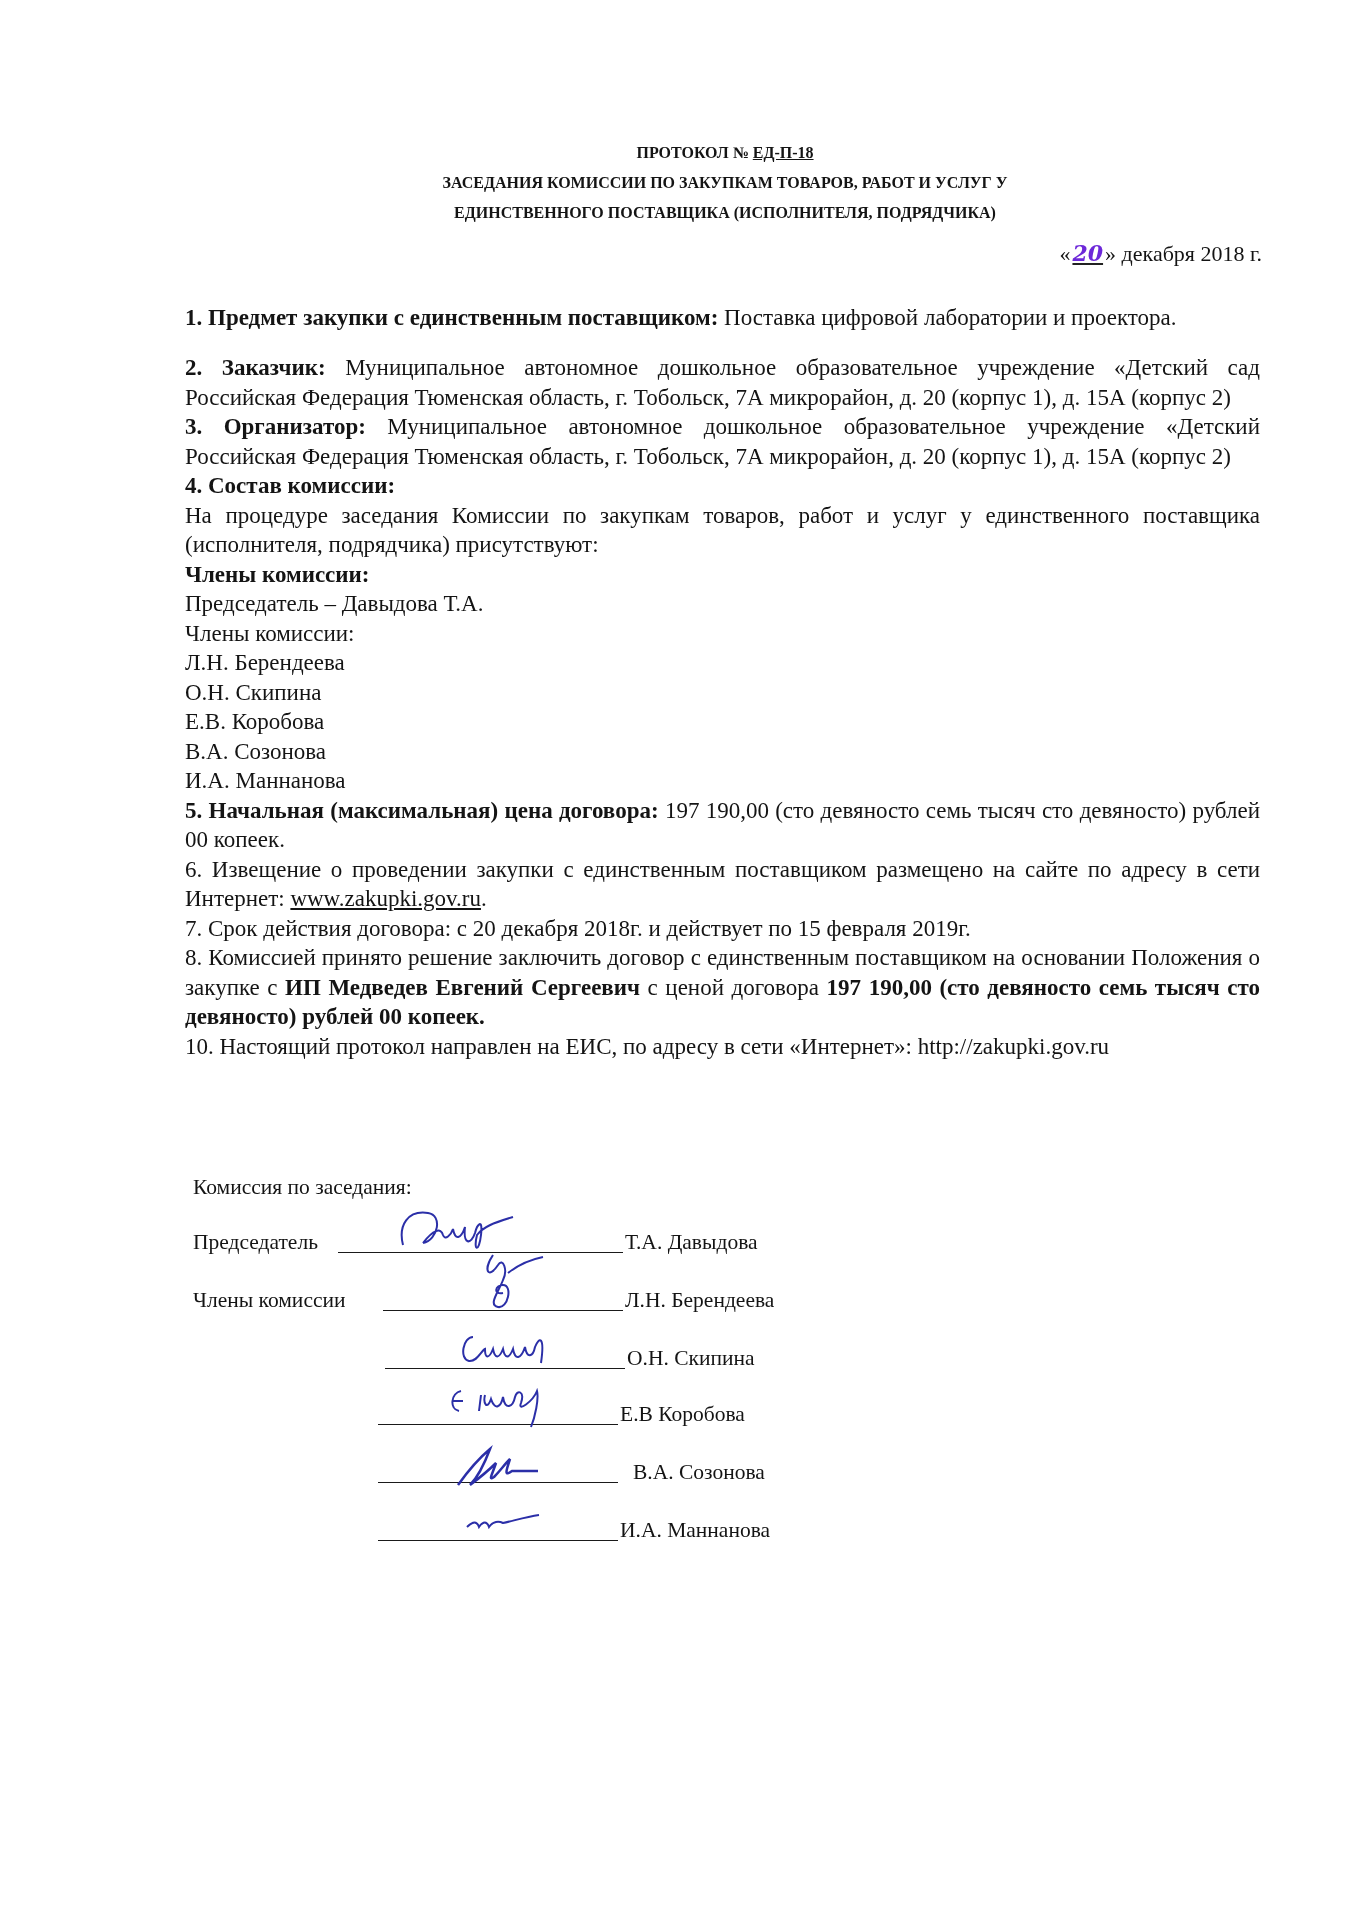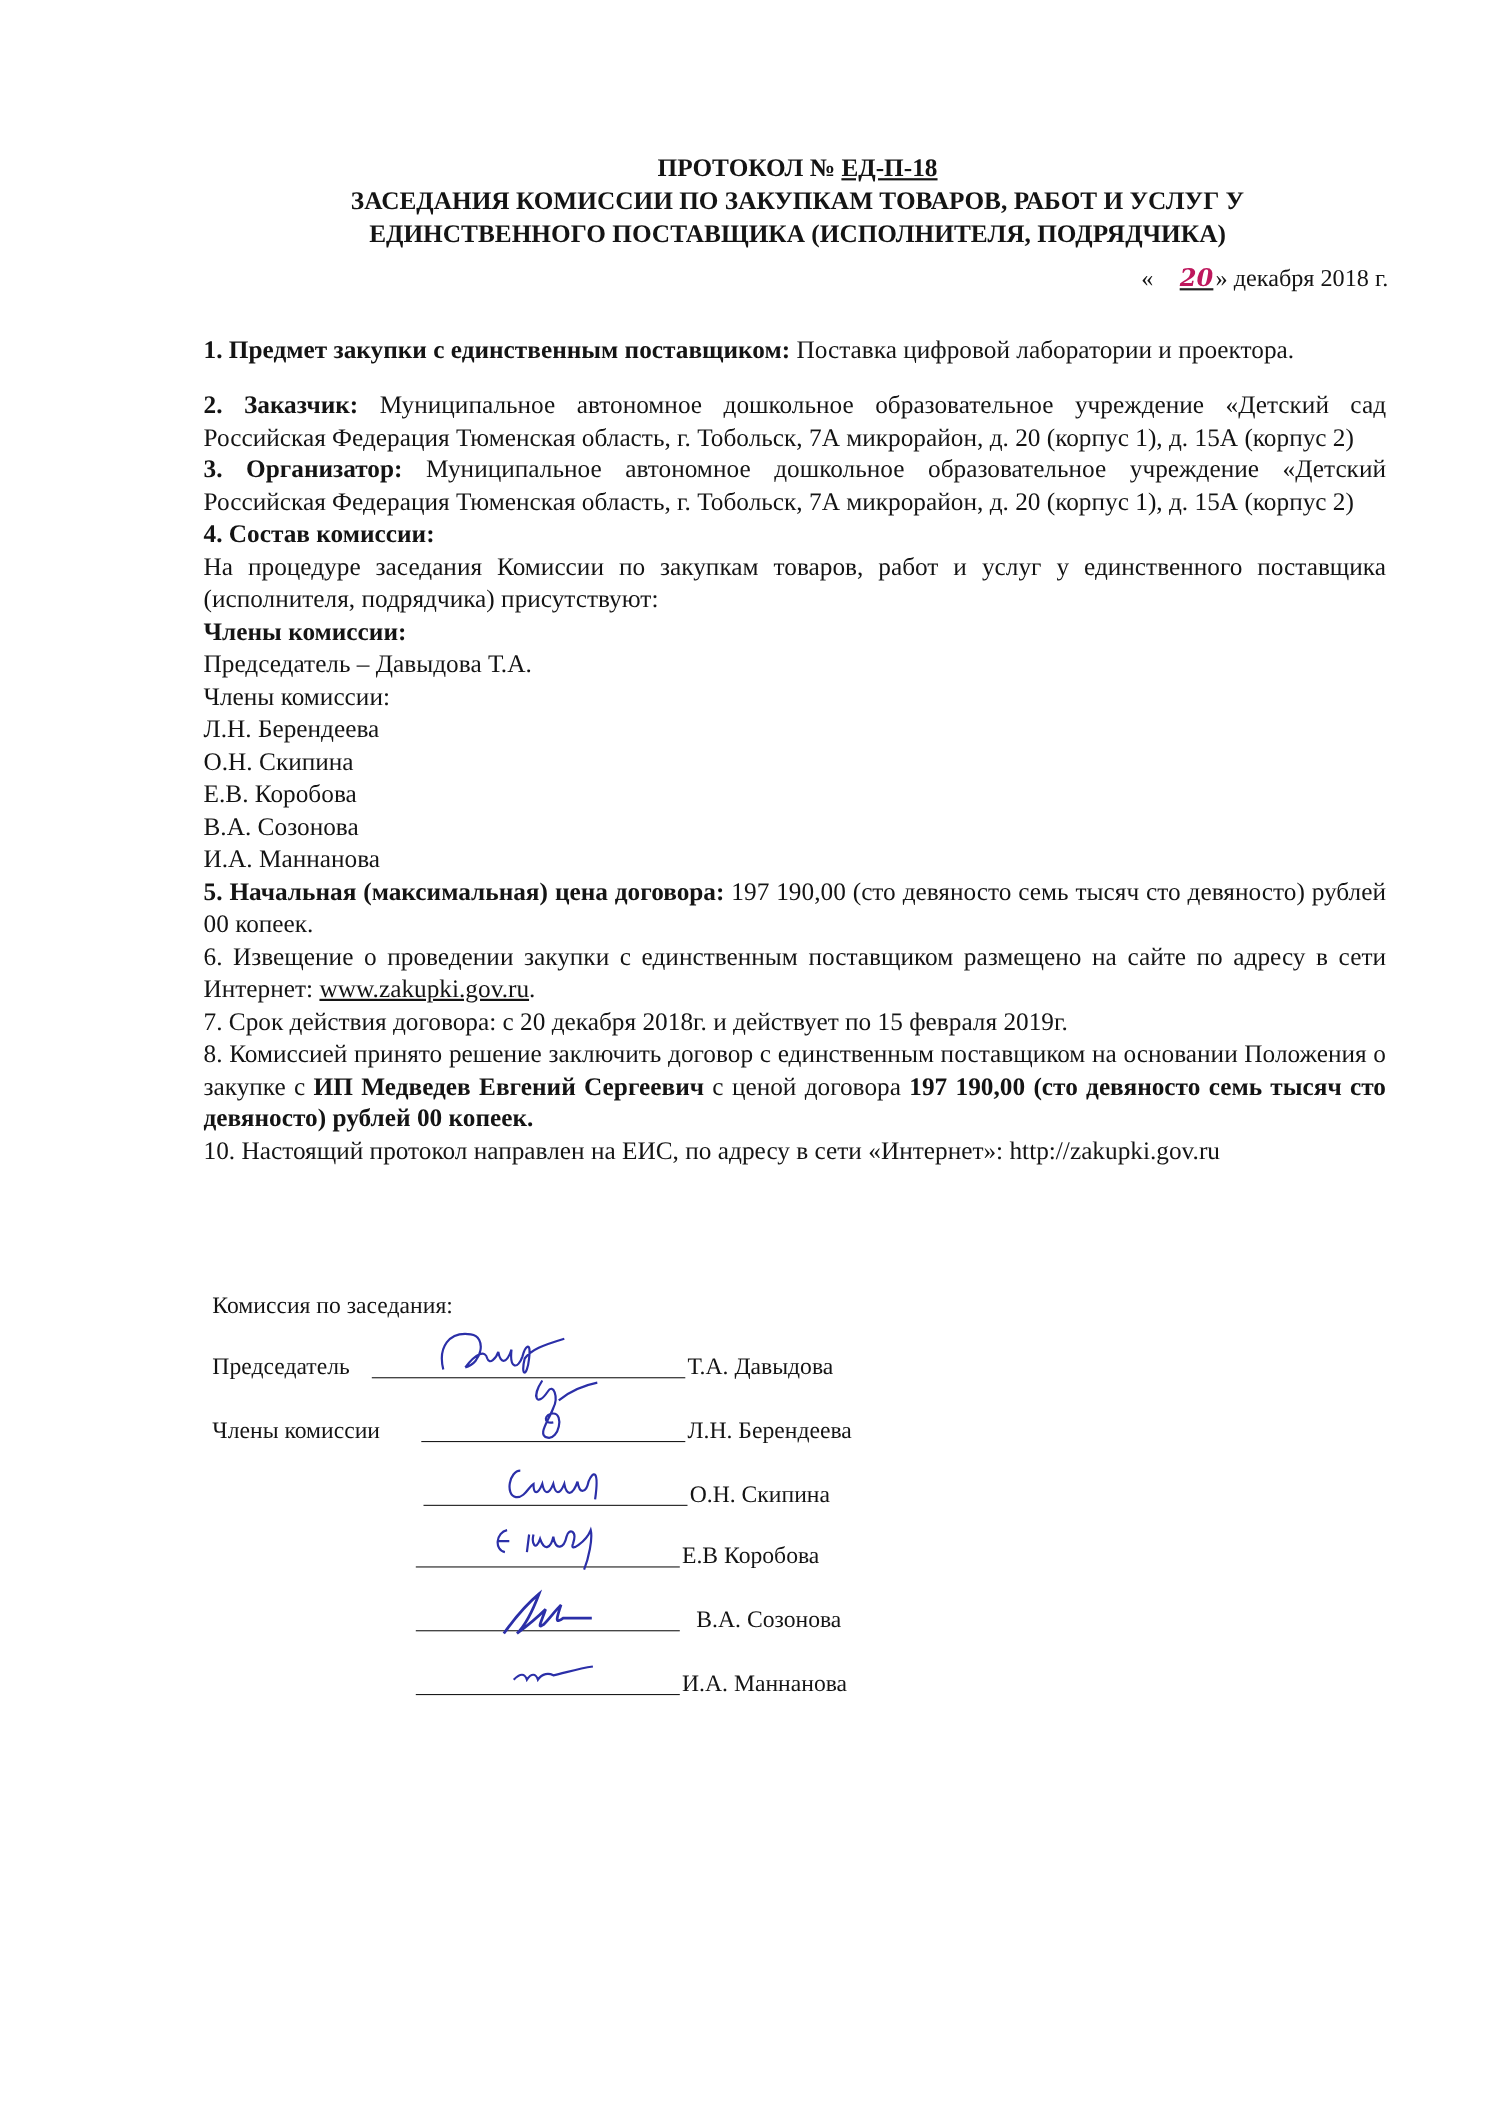--- a/index.html
+++ b/index.html
@@ -1,25 +1,25 @@
 <!DOCTYPE html>
 <html><head>
 <meta charset="utf-8">
 <style>
   html, body { margin: 0; padding: 0; background: #ffffff; }
   body { width: 1358px; height: 1920px; position: relative; overflow: hidden;
          font-family: "Liberation Serif", "DejaVu Serif", serif; color: #141414; }
   .page { position: absolute; left: 0; top: 0; width: 1358px; height: 1920px; }
   .title-block { position: absolute; left: 250px; top: 138px; width: 950px; text-align: center;
-                 font-weight: bold; font-size: 23px; line-height: 30px; }
+                 font-weight: bold; font-size: 16px; line-height: 30px; }
   .title-block .num { text-decoration: underline; }
   .title-line { display: block; }
   .date-line { position: absolute; right: 96px; top: 240px; font-size: 22px; }
-  .date-day { font-family: "DejaVu Serif", serif; font-style: italic; color: #be185d;
-              font-weight: bold; text-decoration: underline; text-decoration-color: #222; padding: 0 2px; margin-left: 22px; }
+  .date-day { font-family: "DejaVu Serif", serif; font-style: italic; color: #6d28d9;
+              font-weight: bold; text-decoration: underline; text-decoration-color: #222; padding: 0 2px; }
   .body-text { position: absolute; left: 185px; width: 1075px; font-size: 23px; line-height: 29.5px; }
   .justify { text-align: justify; text-align-last: left; }
   .b { font-weight: bold; }
   .u { text-decoration: underline; }
   .p { margin: 0; }
   .sig-area { position: absolute; left: 193px; top: 1175px; width: 700px; font-size: 21.5px; }
   .sig-row { position: absolute; left: 0; height: 44px; width: 700px; }
   .sig-label { position: absolute; left: 0; bottom: 6px; }
   .sig-line { position: absolute; border-bottom: 1.5px solid #1a1a1a; bottom: 8px; }
   .sig-name { position: absolute; bottom: 6px; }

